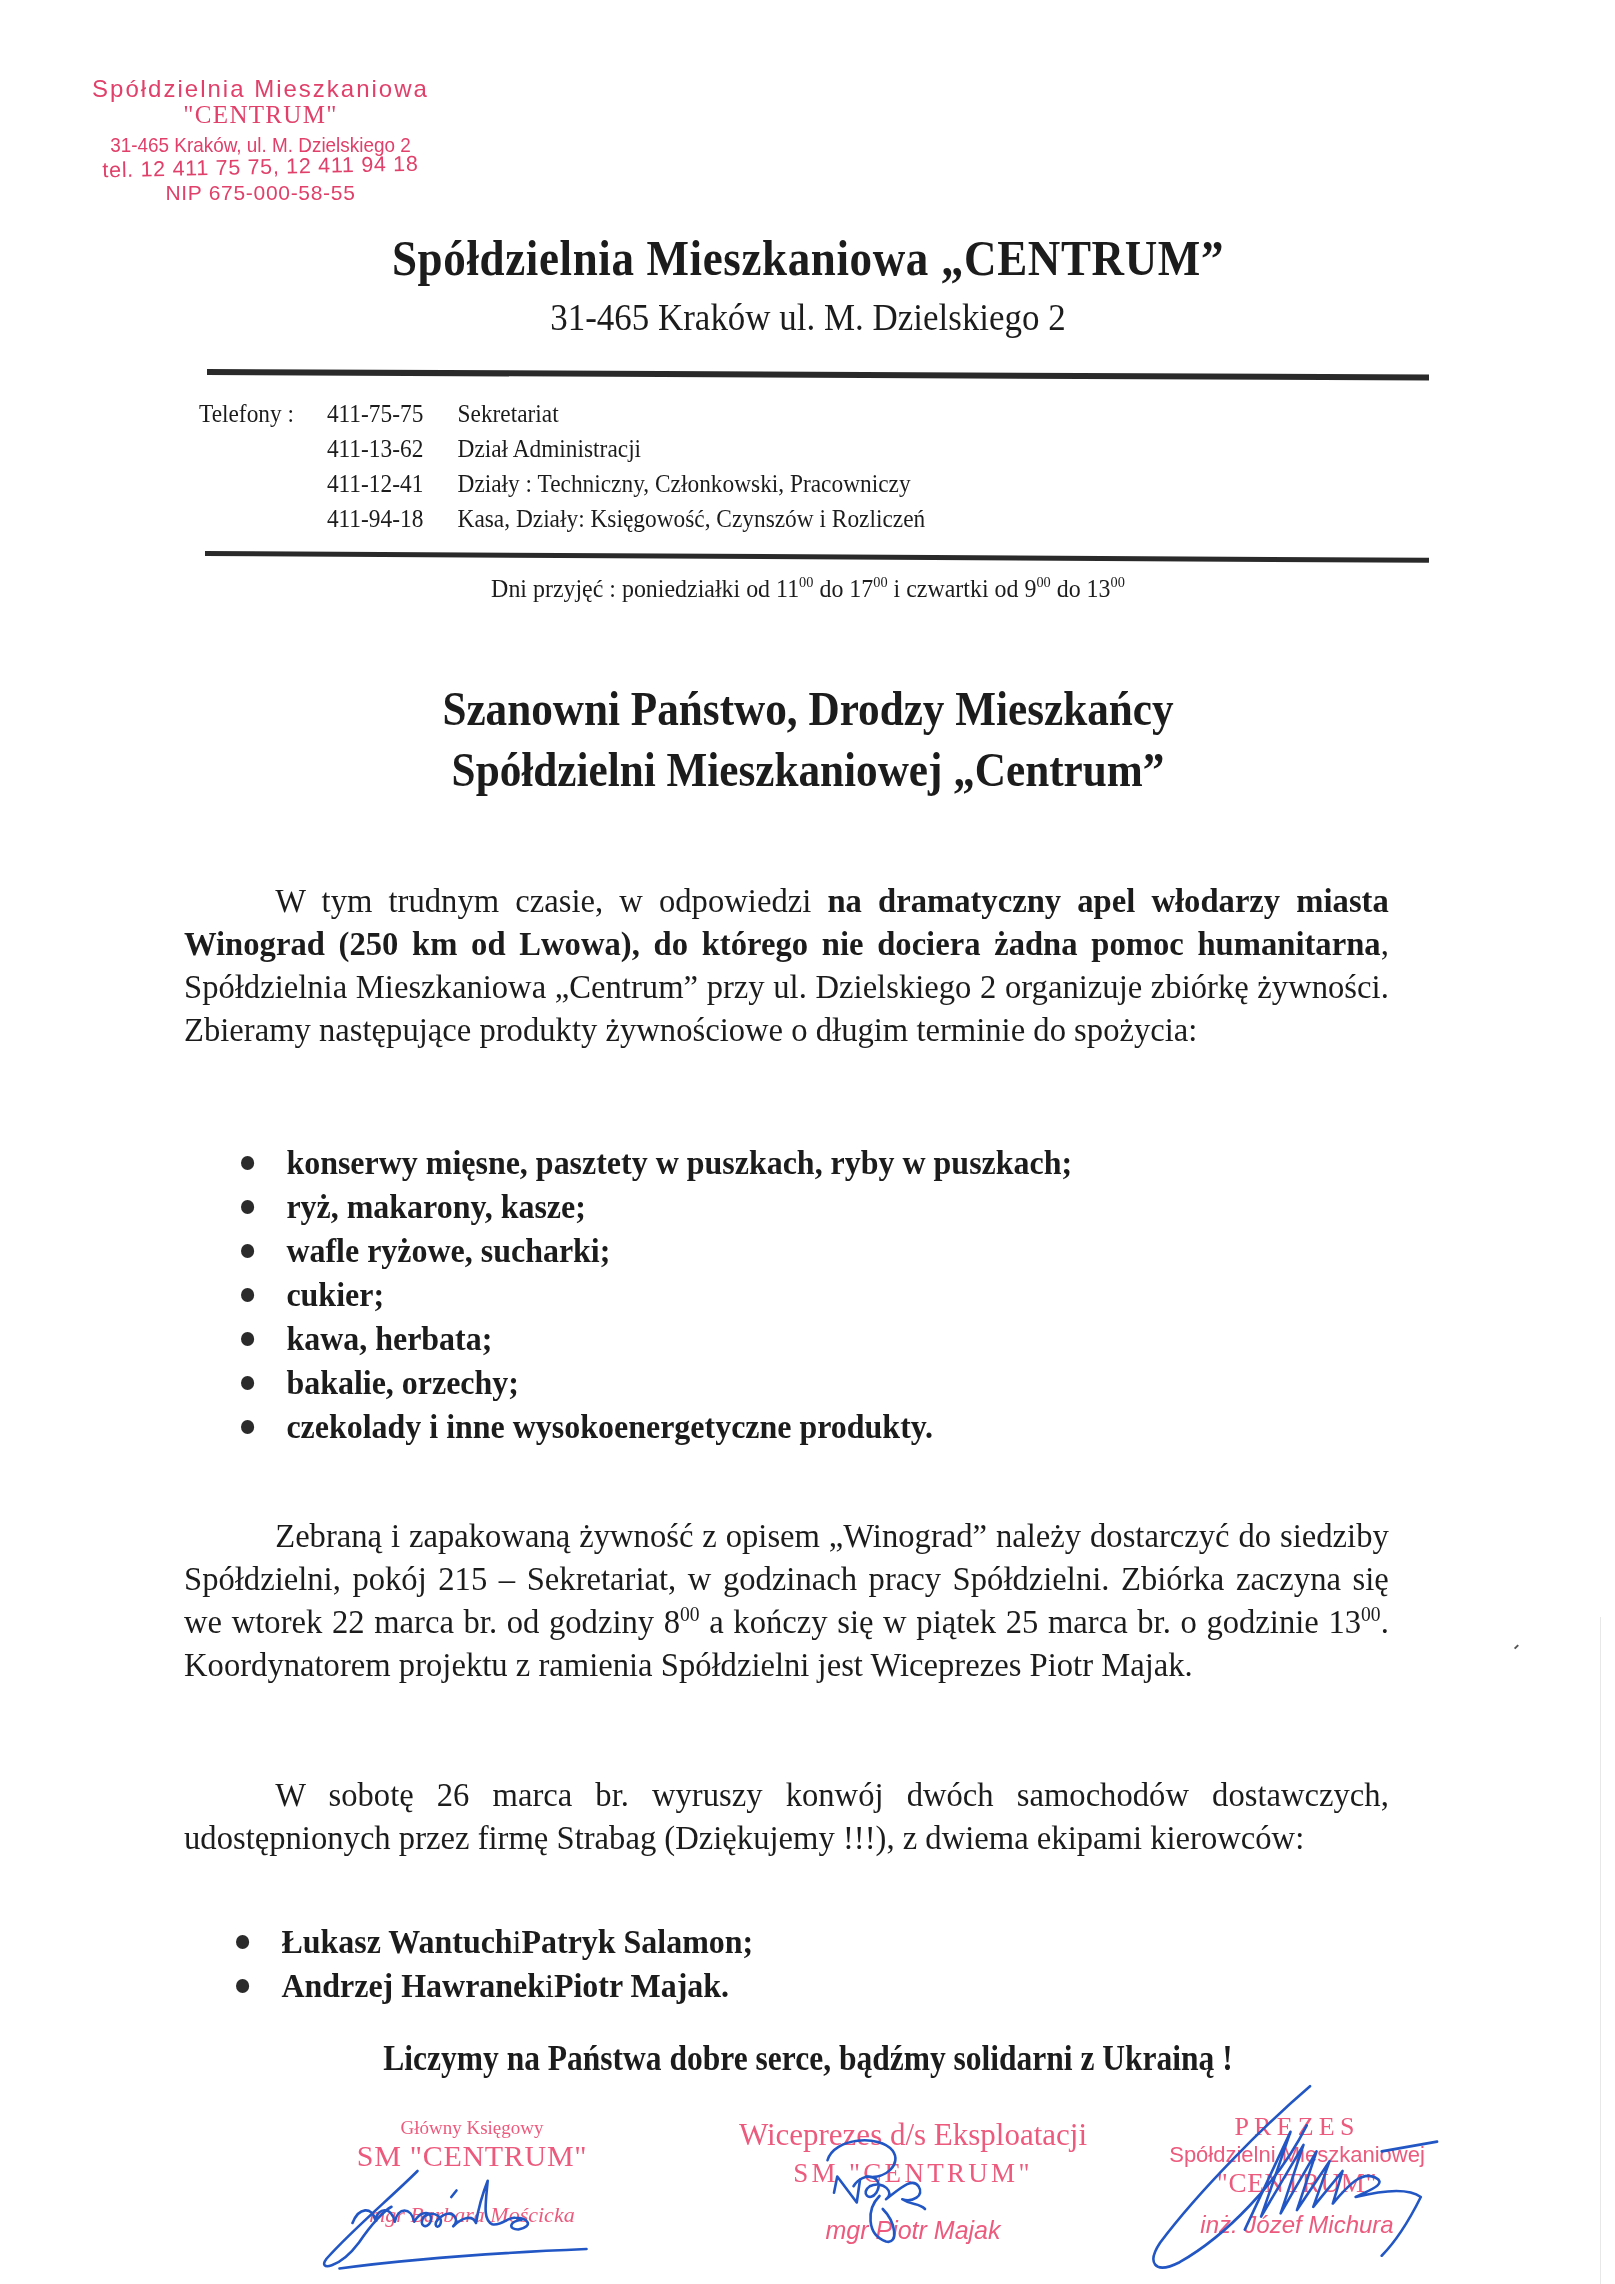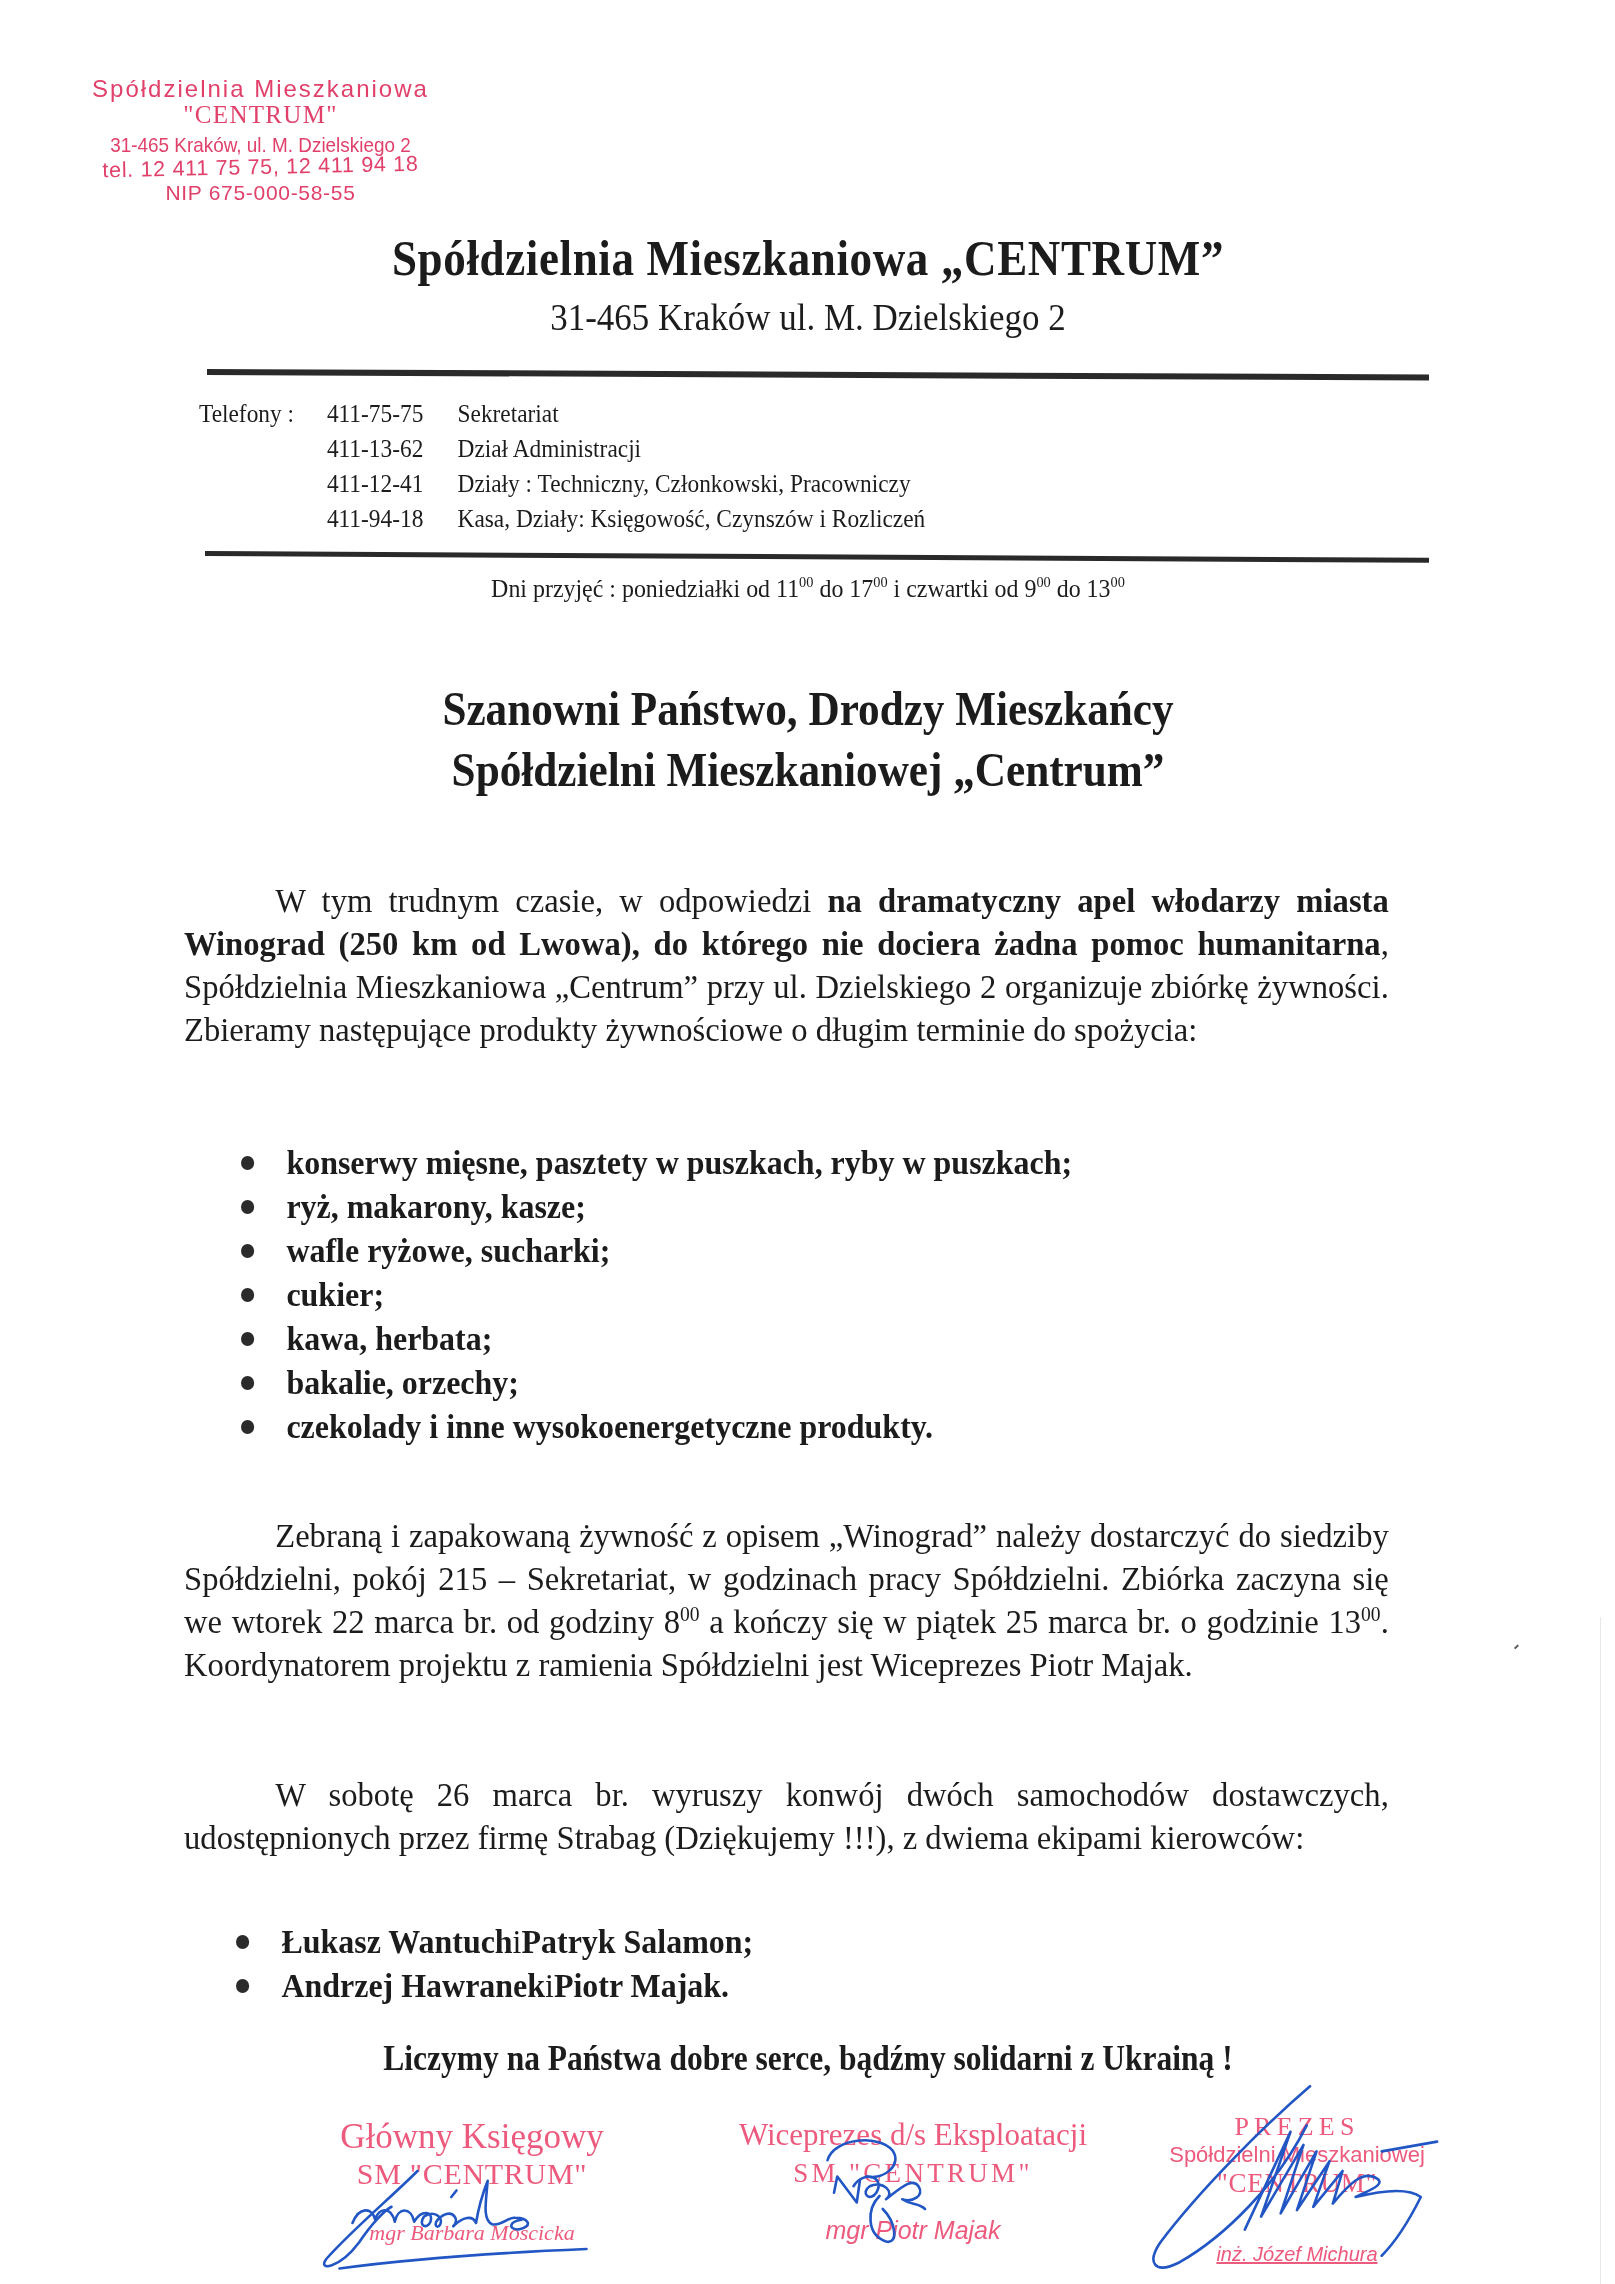--- a/index.html
+++ b/index.html
@@ -54,32 +54,32 @@
     .bullet { width: 14.3px; height: 14.3px; border-radius: 50%; background: #2b2b2b; margin-right: 34px; flex: none; }
     .drivers .name { font-weight: bold; }
     .drivers .conj { font-weight: normal; }
 
     .closing { left: 0; width: 1616px; top: 2039px; text-align: center; font-size: 35px; font-weight: bold;
                transform: scaleX(0.9); }
 
     
     .sig-stamp { color: #ec5a7d; text-align: center; }
     .sig1 { left: 319px; top: 2117px; width: 306px; }
-    .sig1 .t1 { font-size: 35px; font-family: Liberation Serif, serif; }
+    .sig1 .t1 { font-size: 19px; font-family: Liberation Serif, serif; }
     .sig1 .t2 { font-size: 30px; letter-spacing: 0.7px; }
     .sig1 .t3 { font-size: 22px; font-style: italic; margin-top: 29px; }
     .sig2 { left: 737px; top: 2117px; width: 352px; }
     .sig2 .t1 { font-size: 31px; }
     .sig2 .t2 { font-size: 27px; letter-spacing: 3.3px; margin-top: 5.2px; }
     .sig2 .t3 { font-family: "Liberation Sans", sans-serif; font-size: 25px; font-style: italic; margin-top: 27px; text-align: center; }
     .sig3 { left: 1144px; top: 2112px; width: 306px; }
     .sig3 .t1 { font-size: 26px; letter-spacing: 5.2px; }
     .sig3 .t2 { font-family: "Liberation Sans", sans-serif; font-size: 22px; }
     .sig3 .t3 { font-size: 27px; letter-spacing: 0.7px; }
-    .sig3 .t4 { font-family: "Liberation Sans", sans-serif; font-size: 20px; font-style: italic; margin-top: 44px; text-decoration: underline; }
+    .sig3 .t4 { font-family: "Liberation Sans", sans-serif; font-size: 24px; font-style: italic; margin-top: 12px; }
 
     svg.signature { position: absolute; overflow: visible; }
     svg.signature path { fill: none; stroke: #2156c4; stroke-width: 4; stroke-linecap: round; stroke-linejoin: round; }
 
     .speck { left: 1514px; top: 1646px; width: 4.6px; height: 2px; background: #555; transform: rotate(-45deg); }
     .edge { left: 1600px; top: 1617px; width: 1.3px; height: 667px; background: #e8e8e8; }
   </style>
 </head>
 <body>
 

